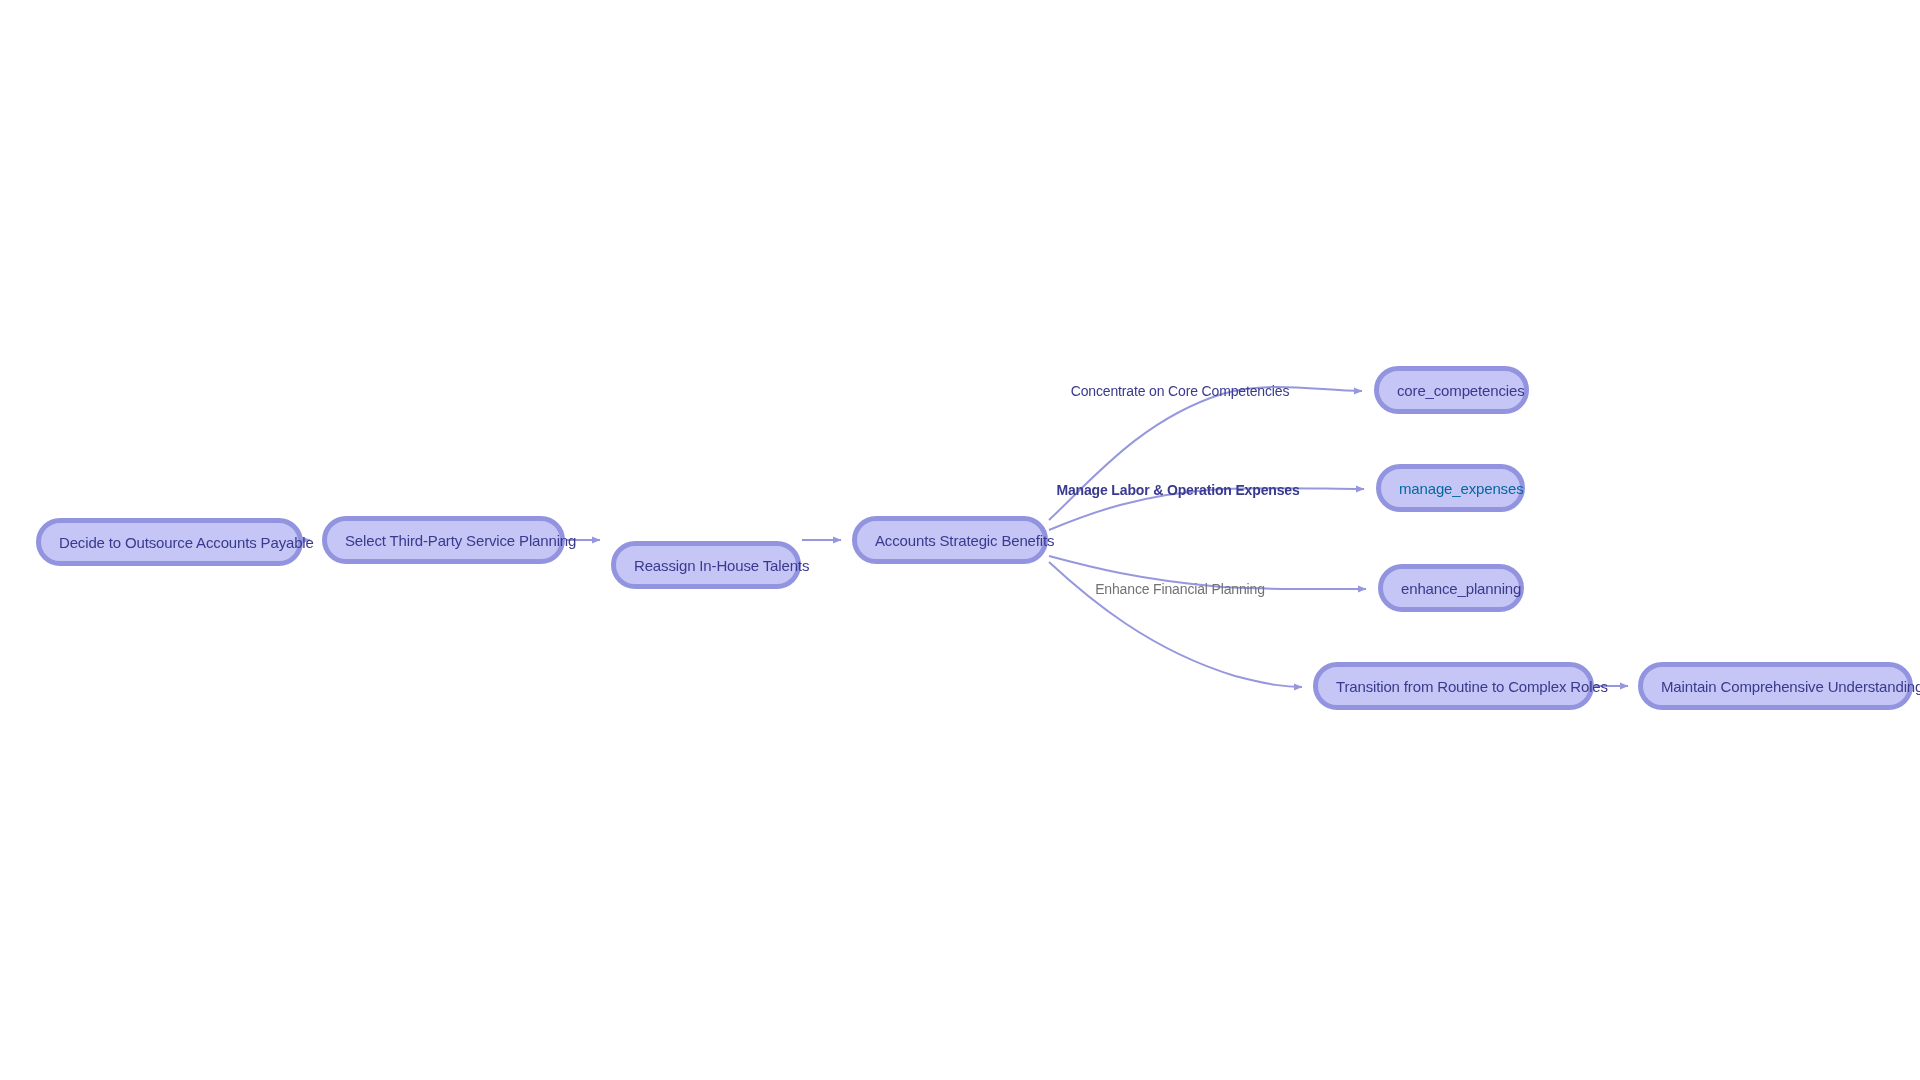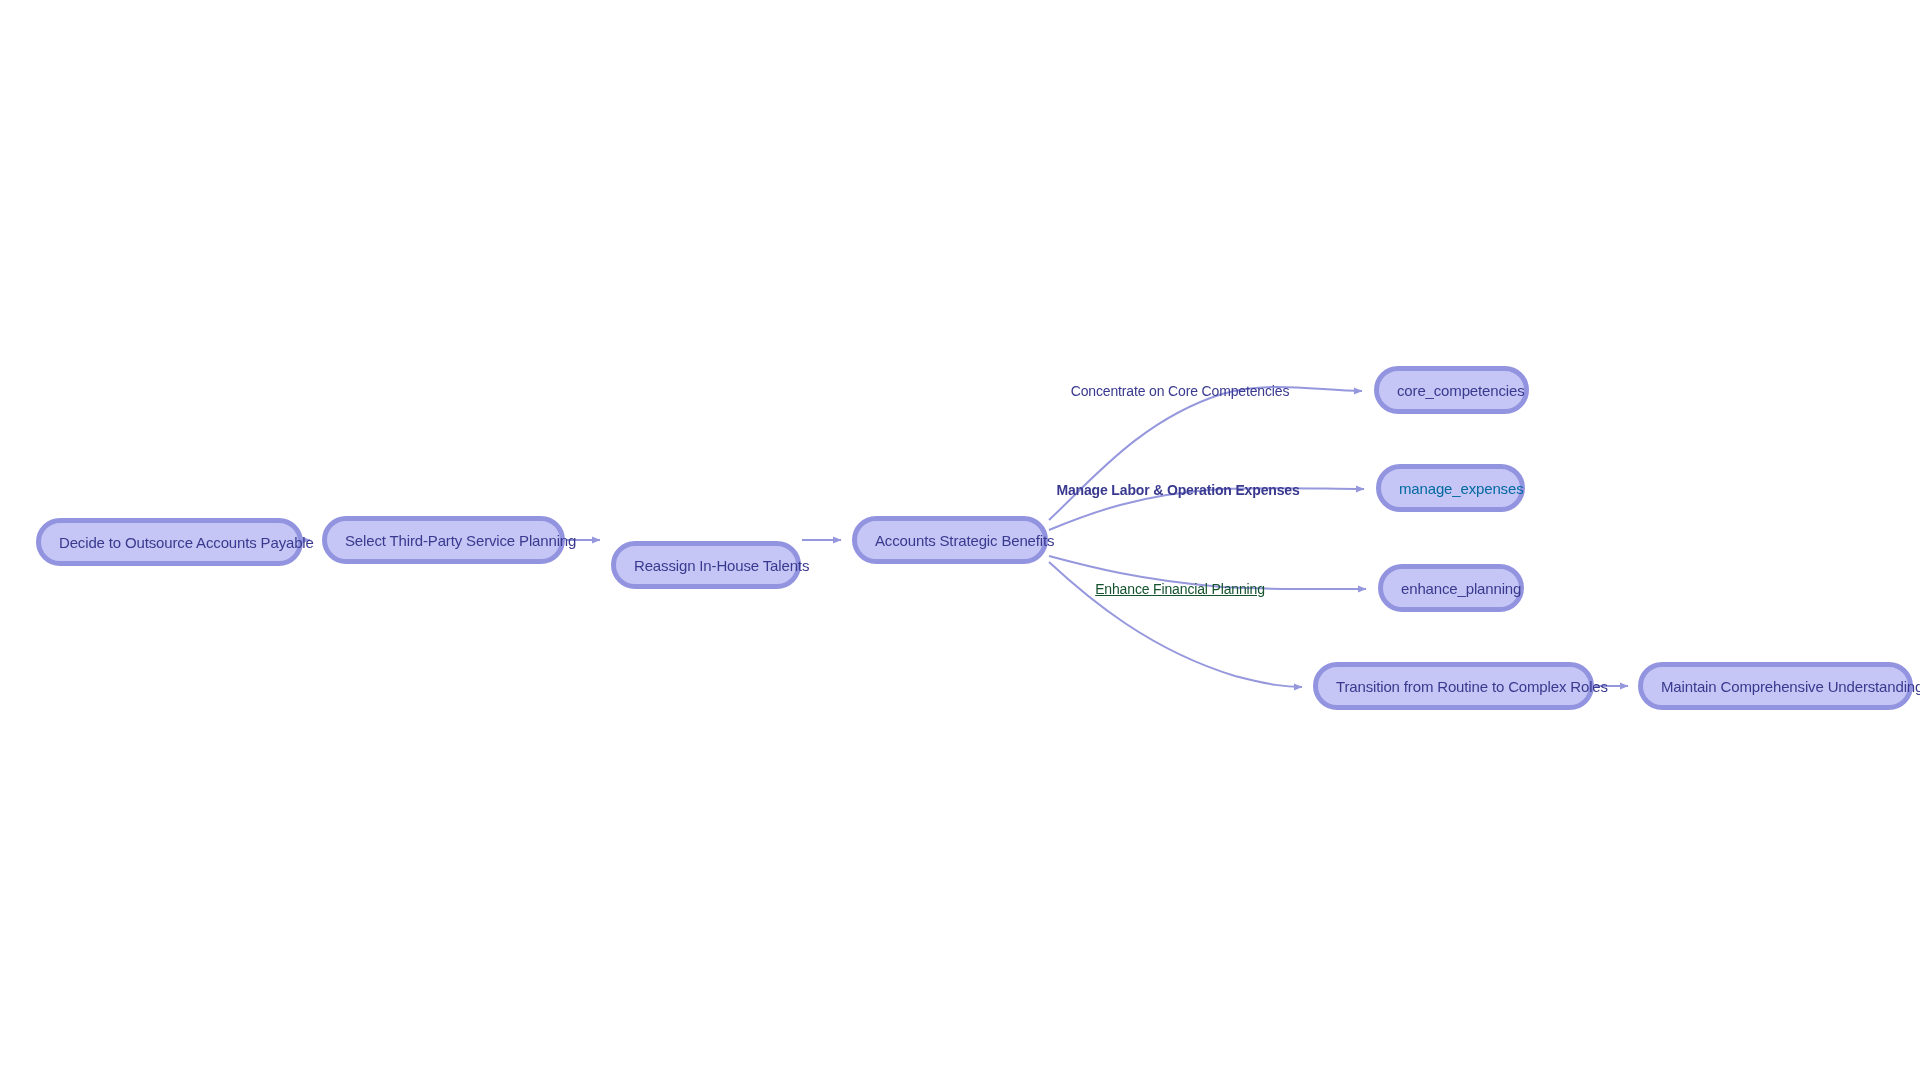--- a/index.html
+++ b/index.html
@@ -112,16 +112,16 @@
       <div class="node" style="left: 1313px; top: 662px; width: 281px; height: 48px; background: rgb(197, 198, 245); border-color: rgb(147, 148, 224); color: rgb(57, 57, 143);">
         <span class="node-label">Transition from Routine to Complex Roles</span>
       </div>
       <div class="node" style="left: 1638px; top: 662px; width: 275px; height: 48px; background: rgb(197, 198, 245); border-color: rgb(147, 148, 224); color: rgb(57, 57, 143);">
         <span class="node-label">Maintain Comprehensive Understanding</span>
       </div>
     </div>
   <div id="edge-label-layer">
       <div class="edge-label" style="left: 1180px; top: 391px; color: rgb(57, 57, 143);">Concentrate on Core Competencies</div>
       <div class="edge-label" style="left: 1178px; top: 490px; color: rgb(57, 57, 143); font-weight: bold;">Manage Labor &amp; Operation Expenses</div>
-      <div class="edge-label" style="left: 1180px; top: 589px; color: #14532d; text-decoration: underline;">Enhance Financial Planning</div>
+      <div class="edge-label" style="left: 1180px; top: 589px; color: #737373;">Enhance Financial Planning</div>
     </div>
 
 </div>
 
 </body></html>

